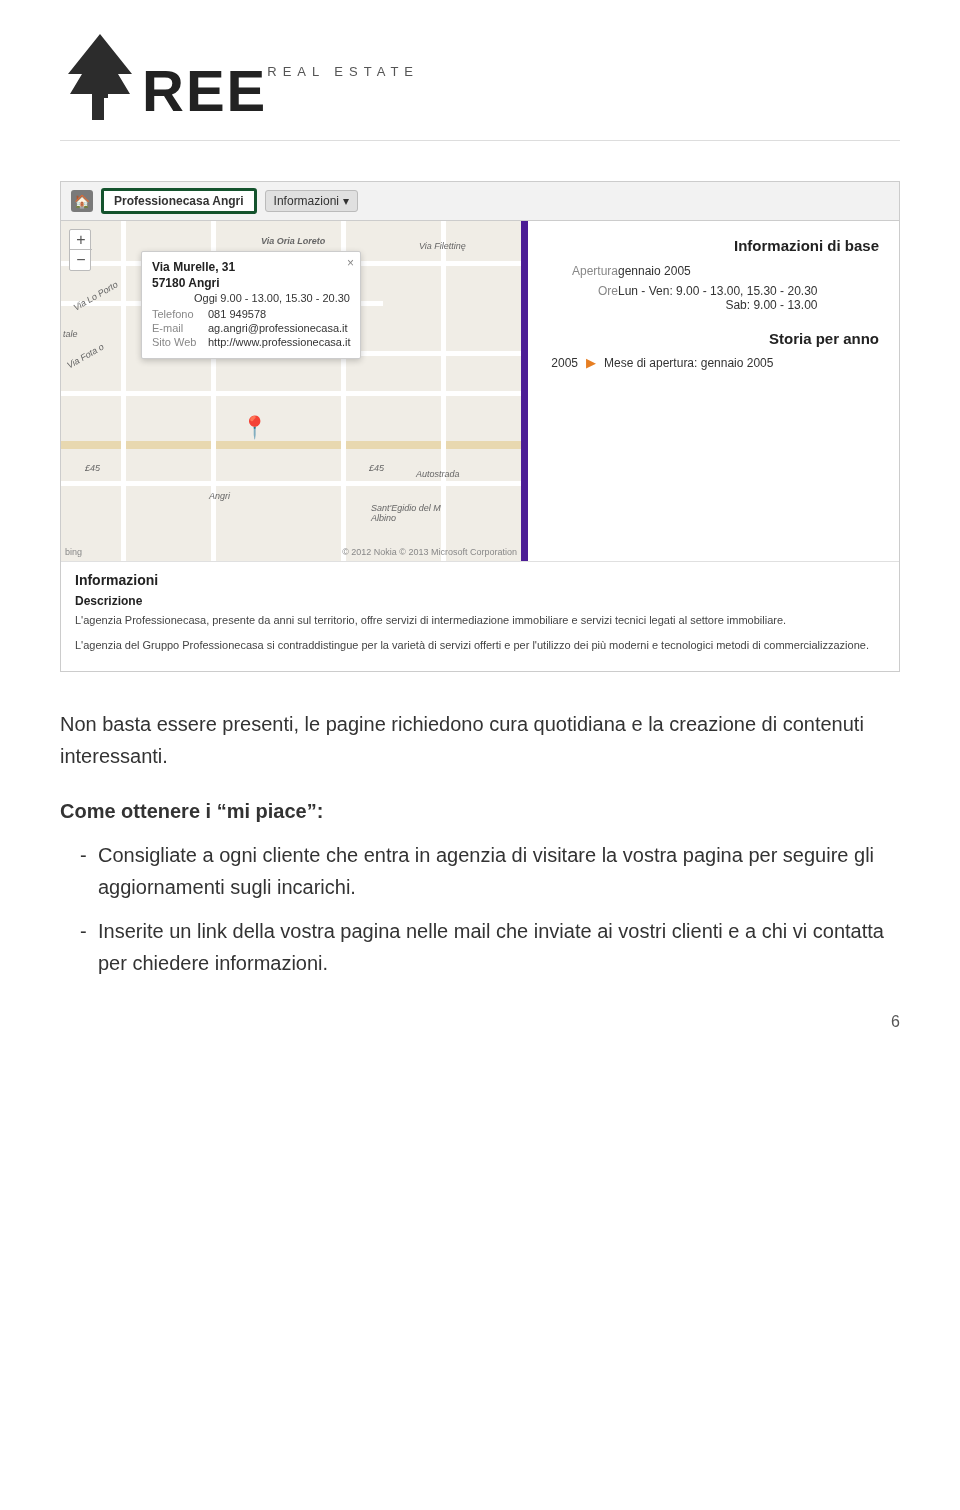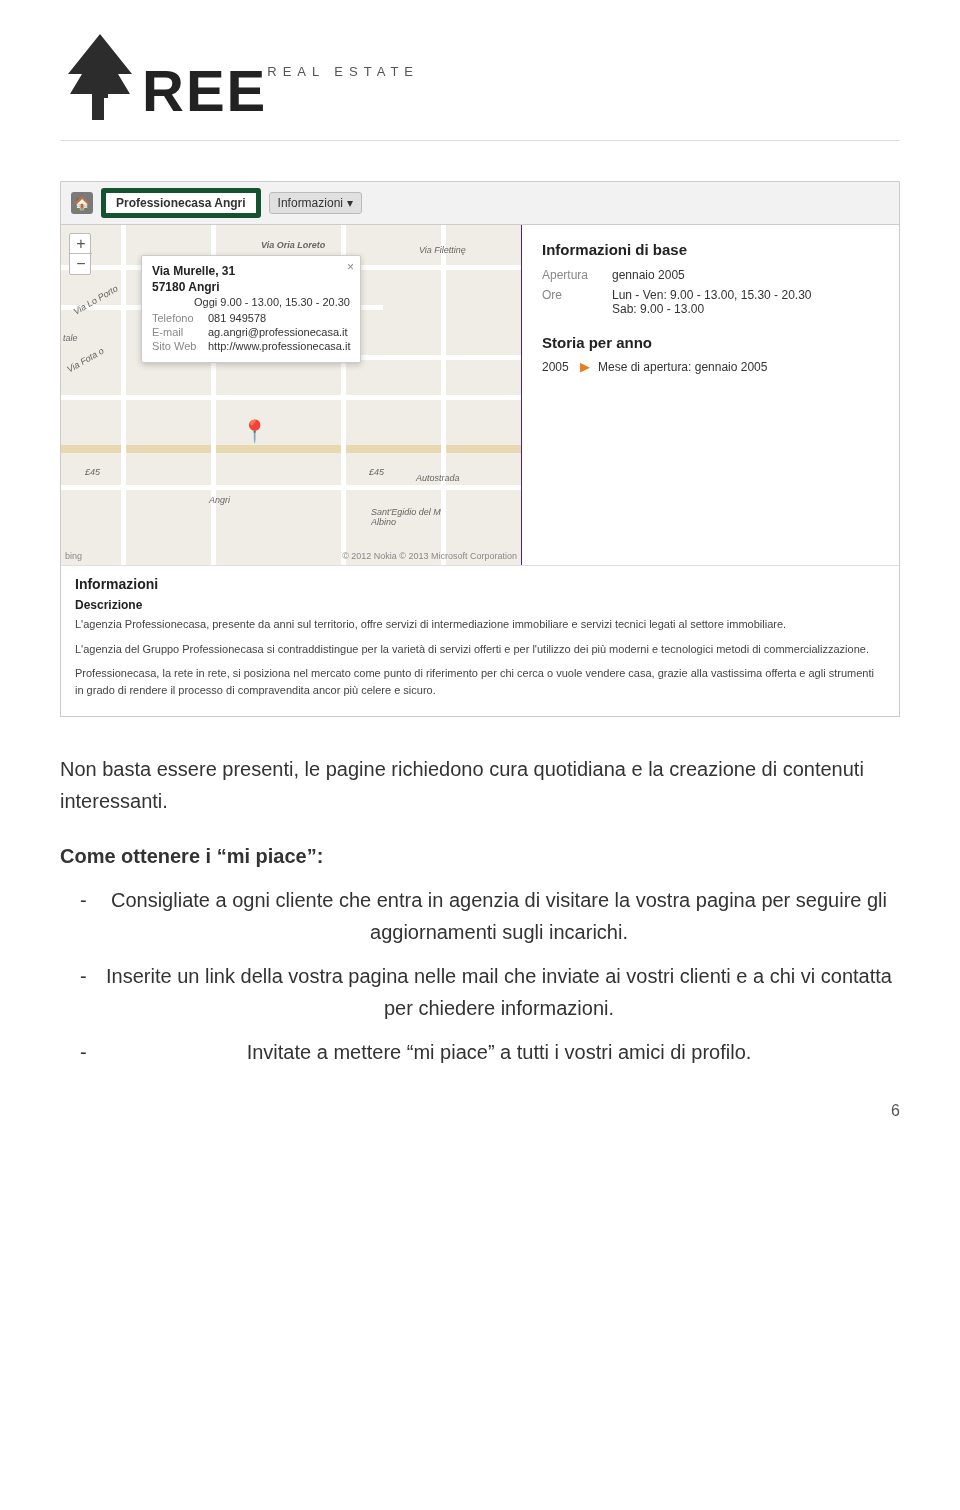--- a/index.html
+++ b/index.html
@@ -82,21 +82,21 @@
       background: #7a7a7a;
       border-radius: 3px;
       display: flex;
       align-items: center;
       justify-content: center;
       color: #fff;
       font-size: 13px;
     }
     .fb-tab-btn {
       background: #e0e0e0;
-      border: 5px solid #14532d;
+      border: 3px solid #14532d;
       border-radius: 3px;
       padding: 3px 10px;
       font-size: 12px;
       color: #333;
       cursor: pointer;
     }
     .fb-tab-btn.active {
       background: #fff;
       font-weight: bold;
     }
@@ -239,21 +239,22 @@
       right: 4px;
       font-size: 9px;
       color: #888;
     }
 
     
     .fb-info-panel {
       flex: 1;
       padding: 16px 20px;
       background: #fff;
-      border-left: 1px solid #4c1d95;
+      border-left: 7px solid #4c1d95;
+      text-align: right;
     }
     .info-section-title {
       font-size: 15px;
       font-weight: bold;
       color: #222;
       margin-bottom: 10px;
     }
     .info-table {
       width: 100%;
       margin-bottom: 18px;
@@ -336,21 +337,20 @@
       padding-left: 20px;
       margin-bottom: 16px;
     }
     .bullet-list li {
       font-size: 20px;
       color: #333;
       line-height: 1.6;
       margin-bottom: 12px;
       position: relative;
       padding-left: 18px;
-      text-align: center;
     }
     .bullet-list li::before {
       content: '-';
       position: absolute;
       left: 0;
     }
 
     
     .page-number {
       position: absolute;
@@ -485,28 +485,26 @@
           <span>Mese di apertura: gennaio 2005</span>
         </div>
       </div>
     </div>
 
     <div class="fb-bottom">
       <div class="fb-bottom-title">Informazioni</div>
       <div class="fb-desc-title">Descrizione</div>
       <div class="fb-desc-text">L'agenzia Professionecasa, presente da anni sul territorio, offre servizi di intermediazione immobiliare e servizi tecnici legati al settore immobiliare.</div>
       <div class="fb-desc-text">L'agenzia del Gruppo Professionecasa si contraddistingue per la varietà di servizi offerti e per l'utilizzo dei più moderni e tecnologici metodi di commercializzazione.</div>
-      <div class="fb-desc-text">Professionecasa, la rete in rete, si posiziona nel mercato come punto di riferimento per chi cerca o vuole vendere casa, grazie alla vastissima offerta e agli strumenti in grado di rendere il processo di compravendita ancor più celere e sicuro.</div>
     </div>
   </div>
 
   <div class="body-text">Non basta essere presenti, le pagine richiedono cura quotidiana e la creazione di contenuti interessanti.</div>
 
   <div class="section-heading">Come ottenere i “mi piace”:</div>
 
   <ul class="bullet-list">
     <li class="bullet-item">Consigliate a ogni cliente che entra in agenzia di visitare la vostra pagina per seguire gli aggiornamenti sugli incarichi.</li>
     <li class="bullet-item">Inserite un link della vostra pagina nelle mail che inviate ai vostri clienti e a chi vi contatta per chiedere informazioni.</li>
-    <li class="bullet-item">Invitate a mettere “mi piace” a tutti i vostri amici di profilo.</li>
   </ul>
 
   <div class="page-number">6</div>
 </div>
 
 </body></html>

